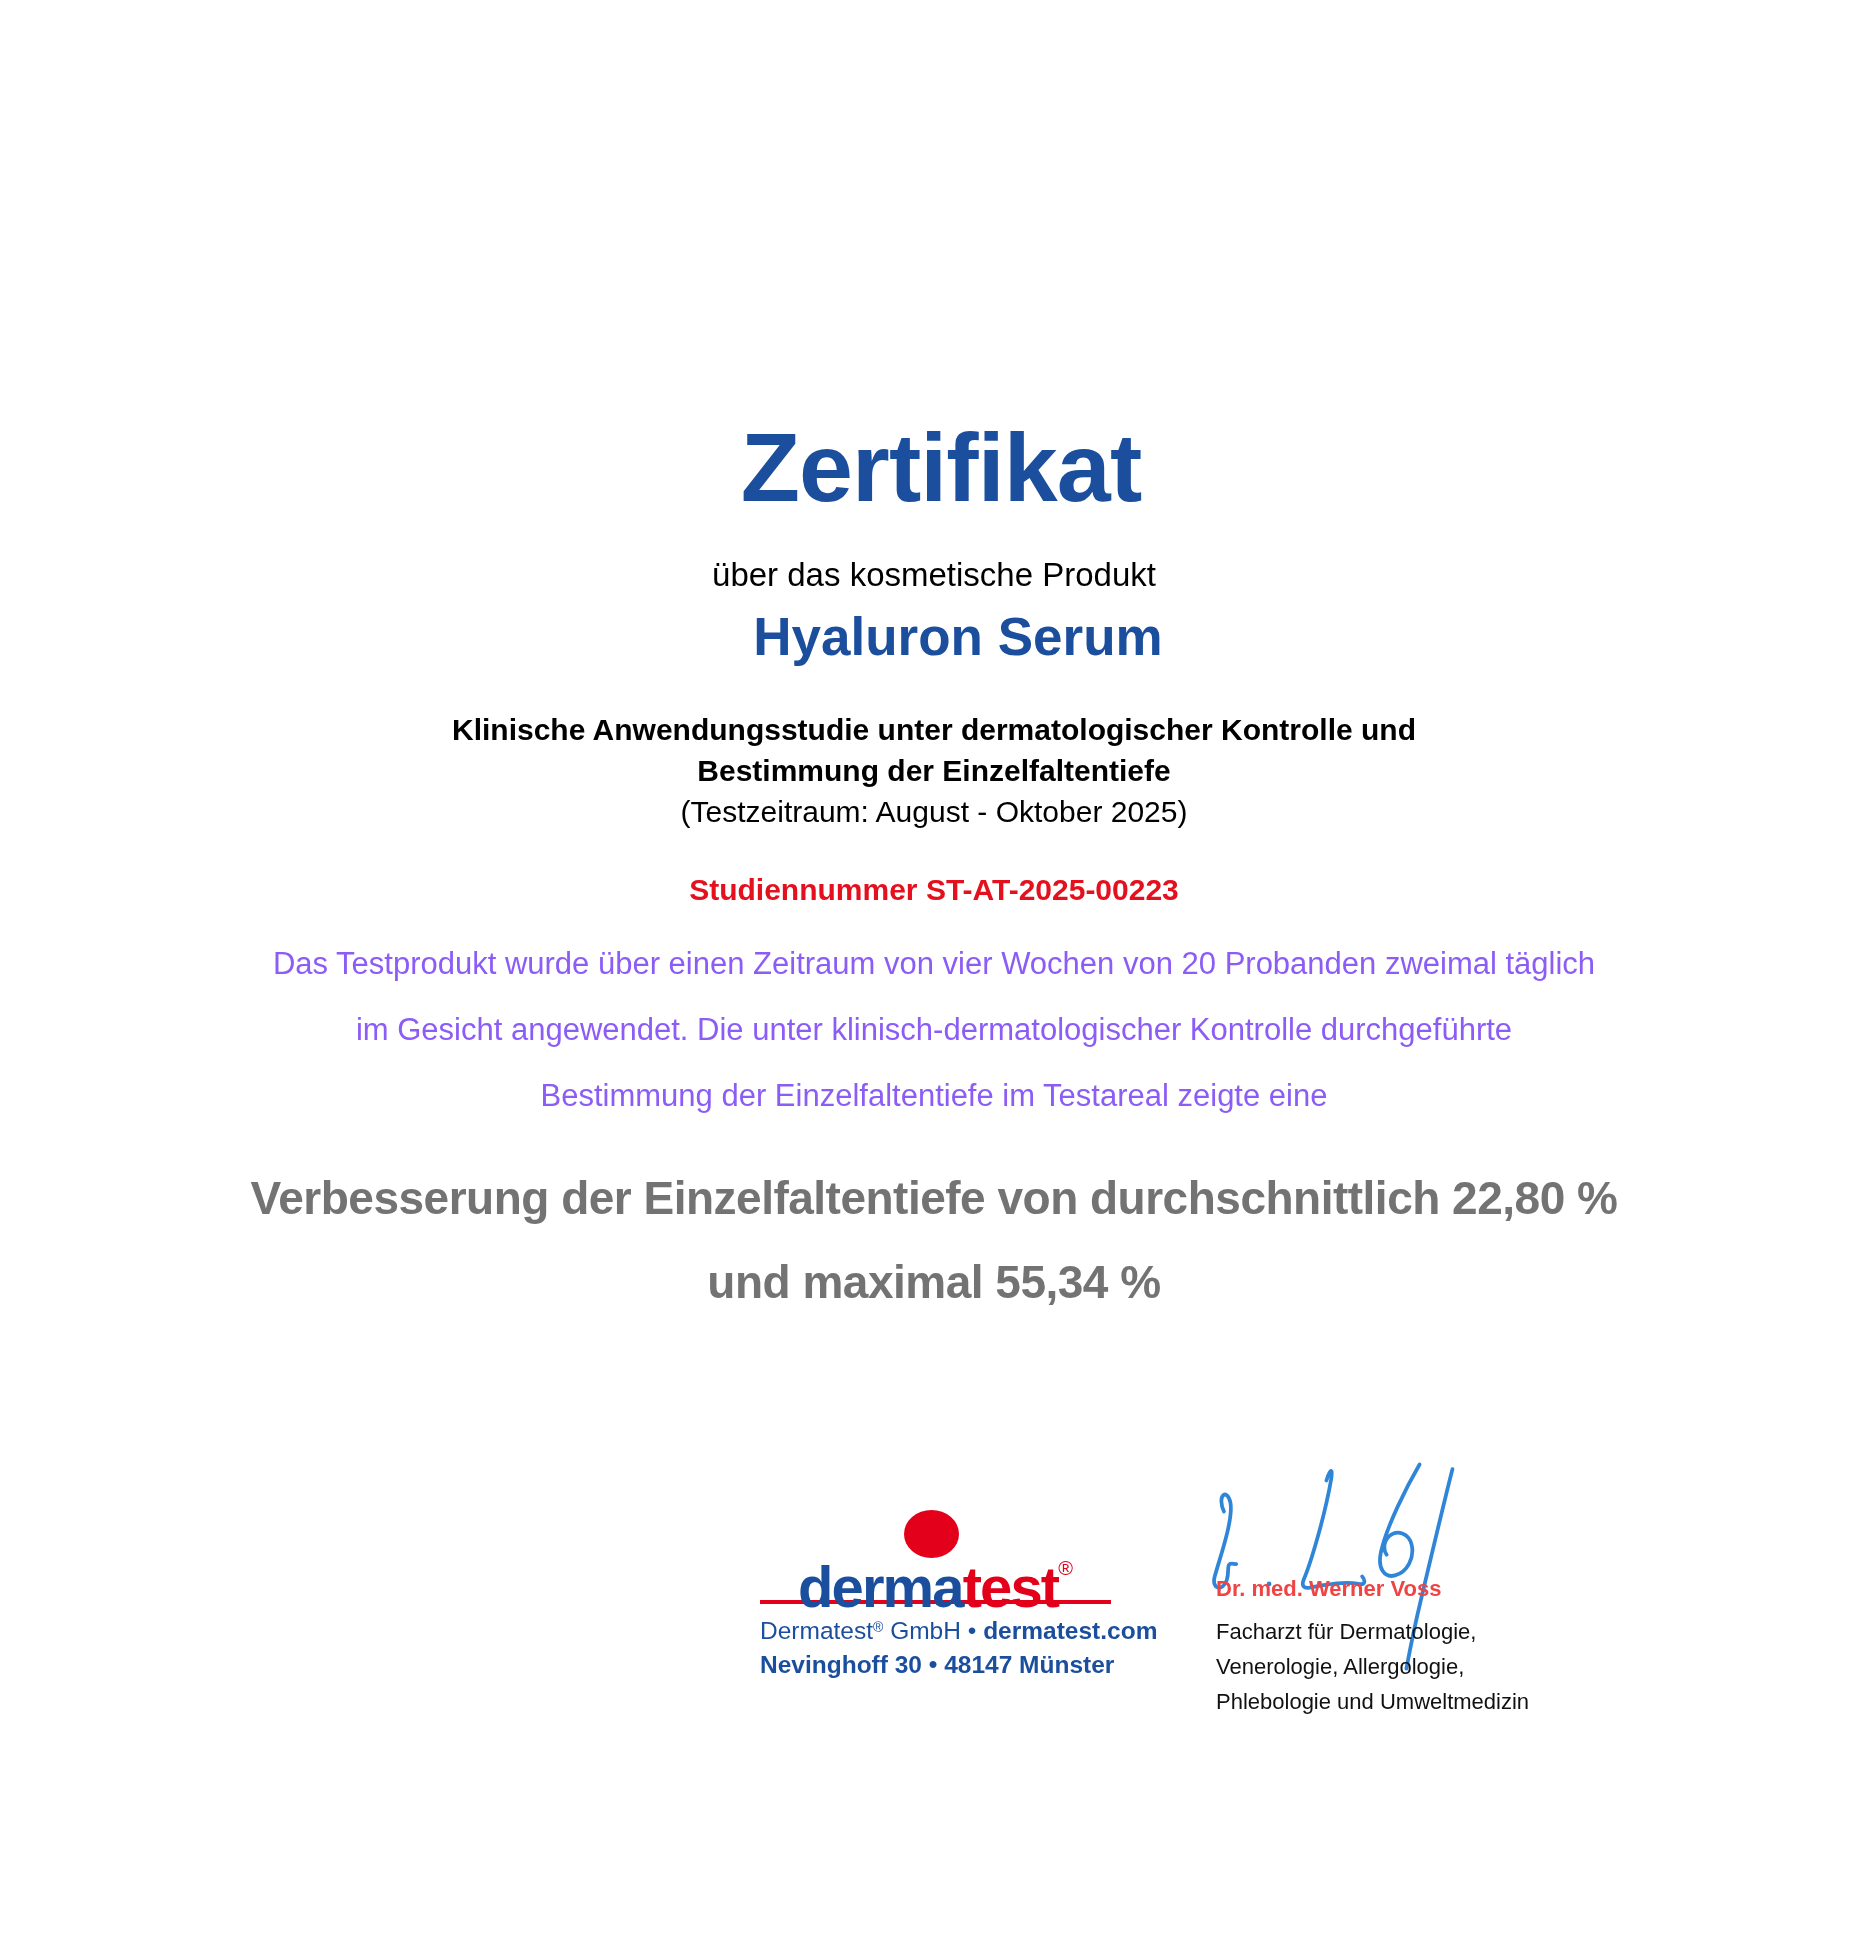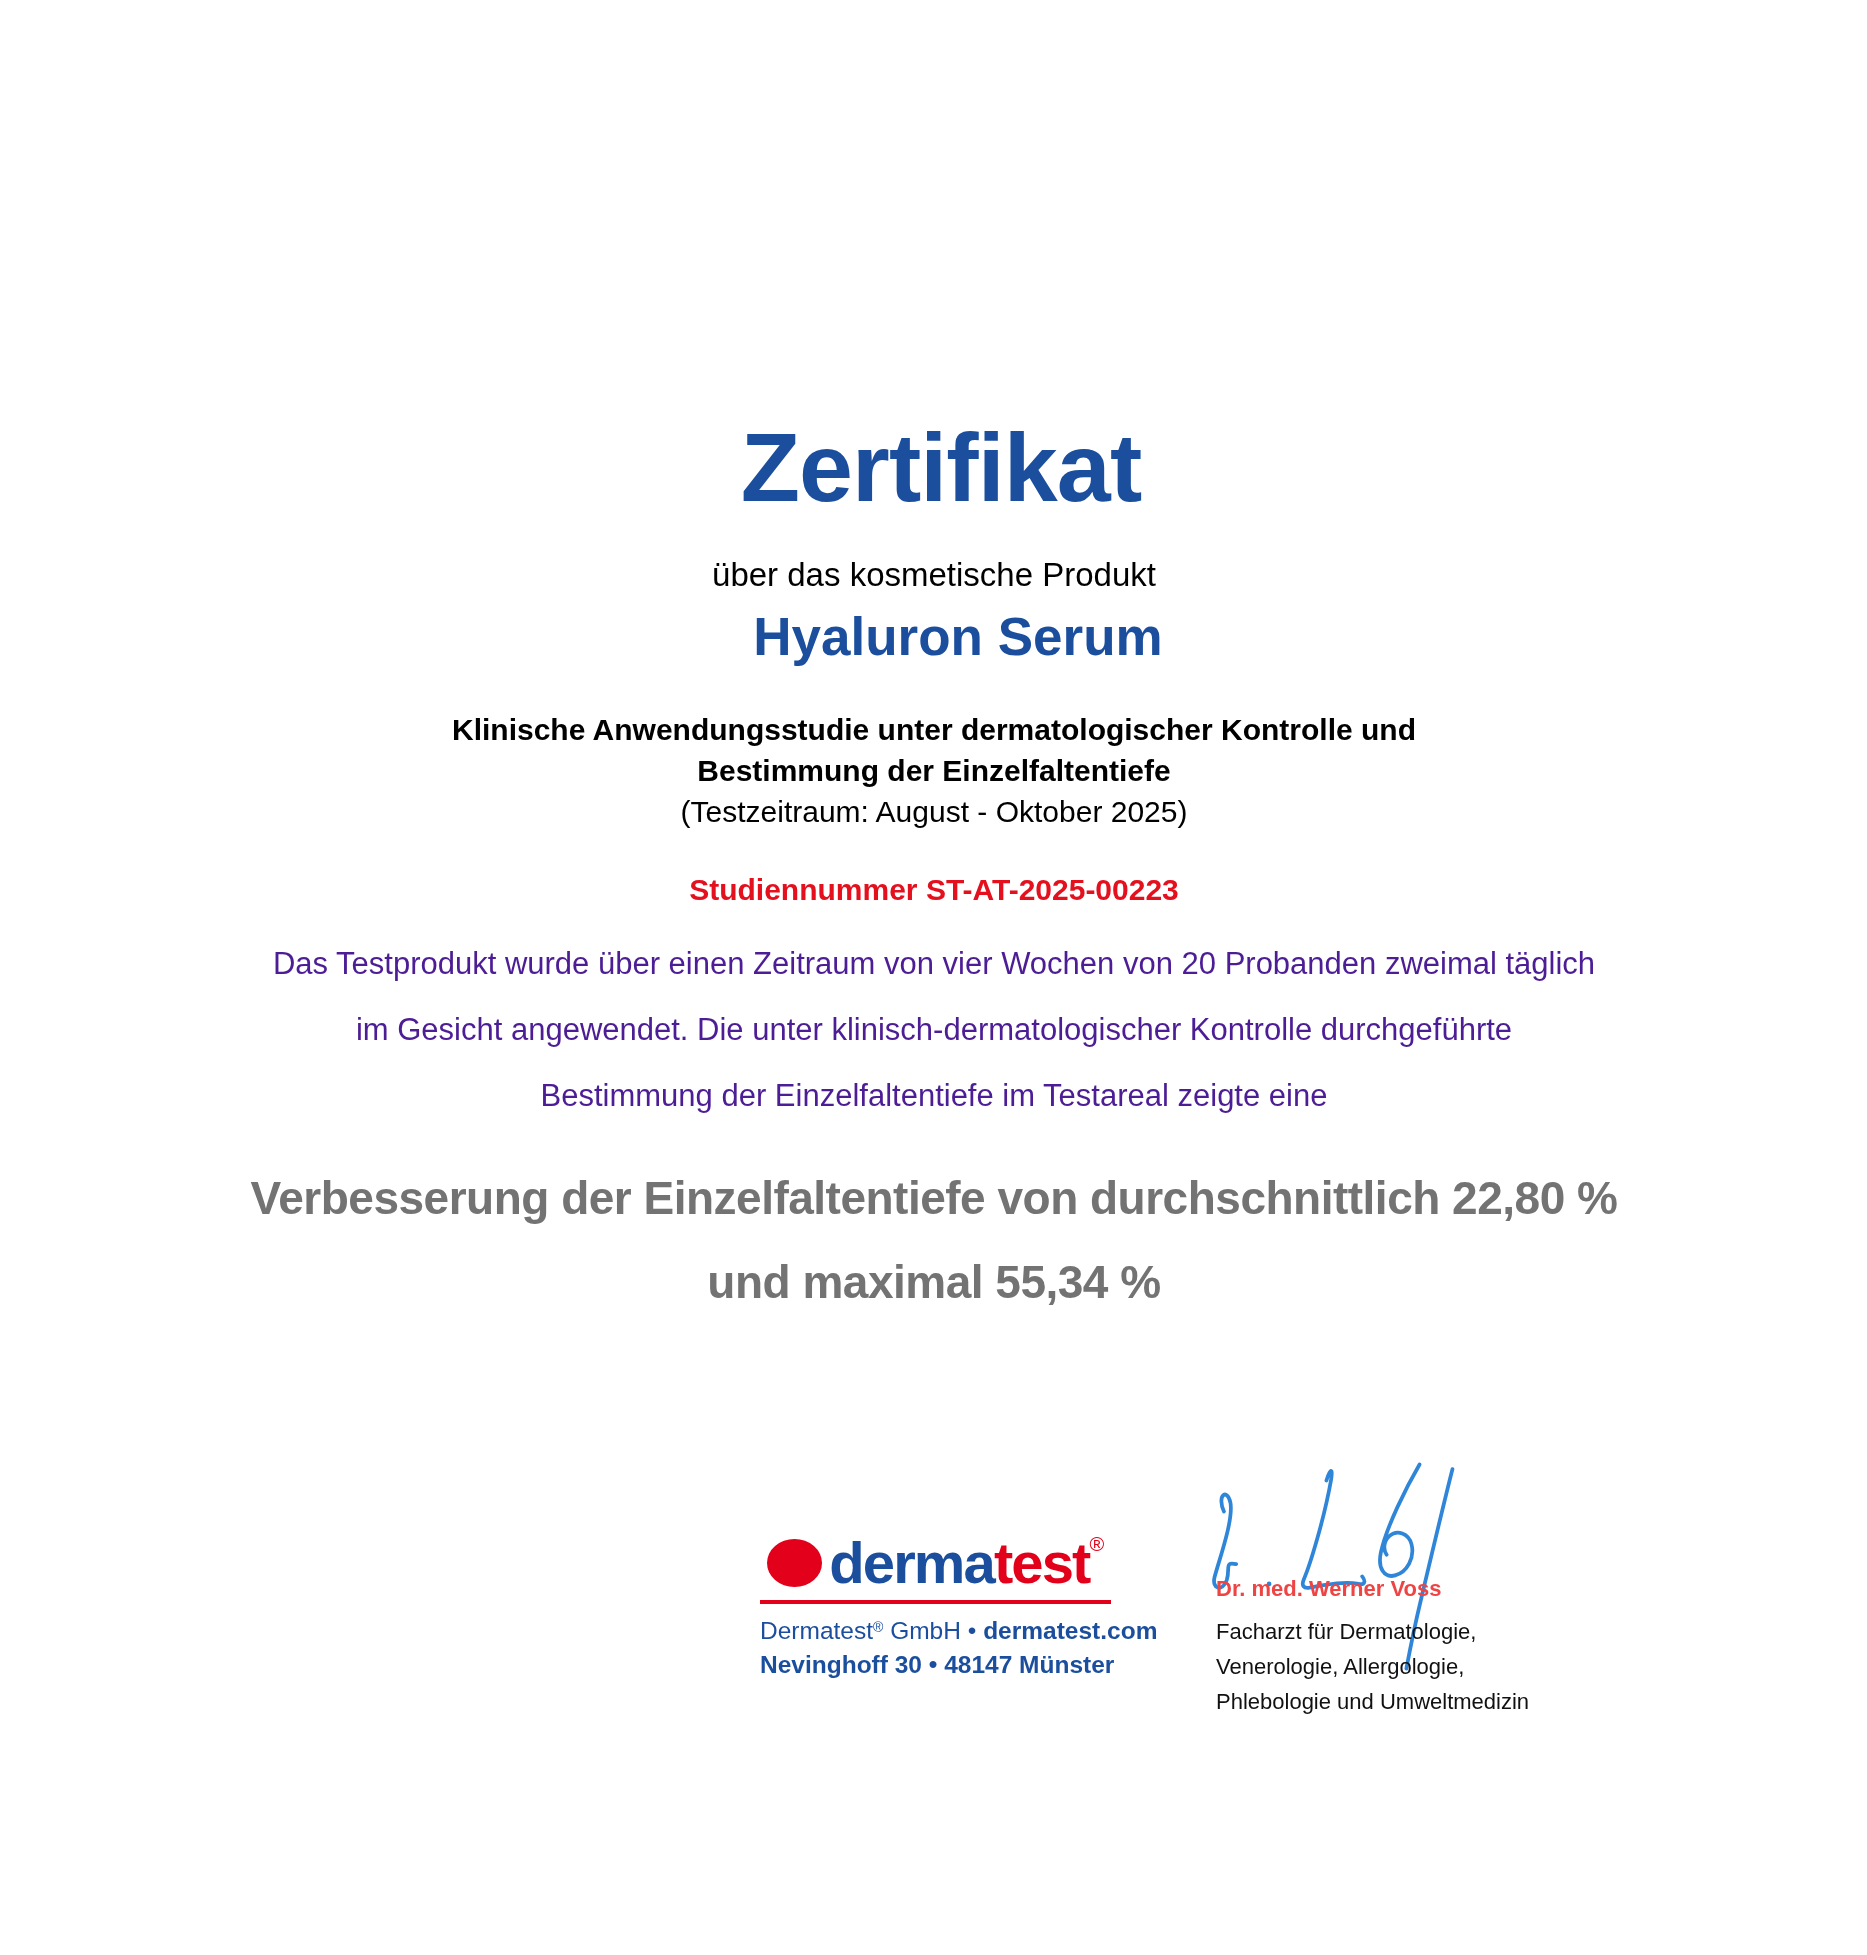--- a/index.html
+++ b/index.html
@@ -32,34 +32,35 @@
     color: #1b4f9e;
     padding-left: 48px;
   }
   .study-block { top: 709px; font-size: 30px; line-height: 41px; }
   .study-line { font-weight: 700; }
   .test-period { font-weight: 400; }
   .study-number {
     top: 872px;
     font-size: 30px; font-weight: 700; color: #e4101e; line-height: 1.2;
   }
-  .paragraph { top: 931px; font-size: 31px; line-height: 66px; color: #4c1d95; }
+  .paragraph { top: 931px; font-size: 31px; line-height: 66px; color: #8b5cf6; }
   .result {
     top: 1156px;
     font-size: 46px; font-weight: 700; line-height: 84px;
     color: #737373; letter-spacing: -0.5px;
   }
 
   .logo-block {
     position: absolute; left: 760px; top: 1536px; width: 351px;
     text-align: center;
   }
   .logo-row {
     display: flex; align-items: center; justify-content: center;
     height: 53px;
+    flex-direction: column;
   }
   .logo-dot {
     width: 55px; height: 48px; background: #e2001a;
     border-radius: 50%;
     margin-right: 7.5px; flex: 0 0 auto;
   }
   .logo-word {
     font-size: 58px; font-weight: 700; letter-spacing: -1.9px;
     line-height: 1; white-space: nowrap;
   }

